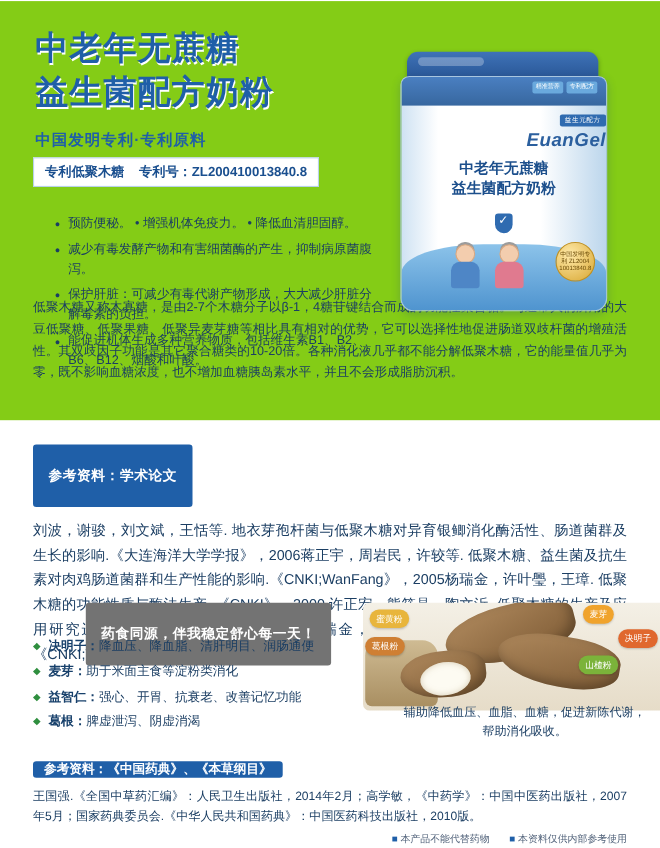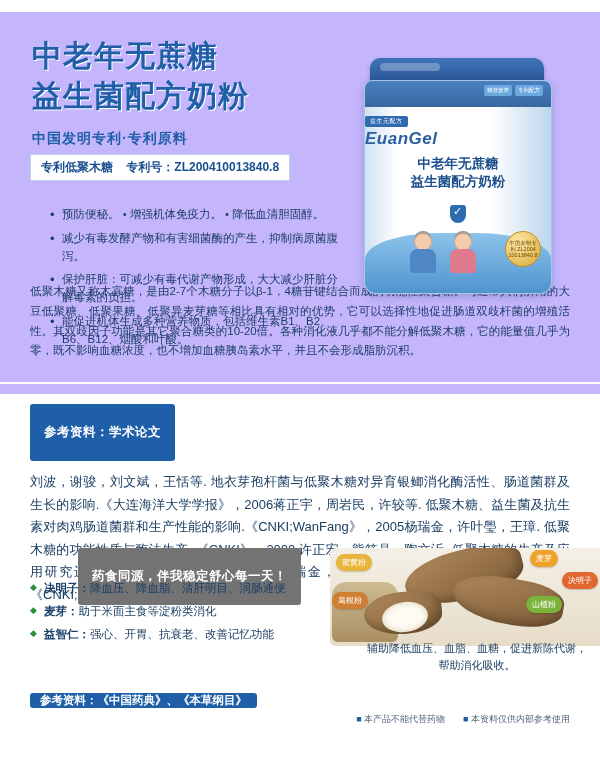--- a/index.html
+++ b/index.html
@@ -5,22 +5,22 @@
   html,body{margin:0;padding:0;}
   body{
     width:600px;height:771px;
     background:#ffffff;
     font-family:"Liberation Sans","DejaVu Sans",sans-serif;
     overflow:hidden;
     position:relative;
   }
   
   .hero{
-    position:absolute;left:0;top:12px;width:600px;height:382px;
-    background:#c4b5fd;
+    position:absolute;left:0;top:1px;width:600px;height:382px;
+    background:#84cc16;
     overflow:hidden;
   }
   .hero-title{
     position:absolute;left:32px;top:24px;width:330px;
     color:#1f5fa8;
     font-size:30px;font-weight:bold;line-height:1.32;
     letter-spacing:1px;
     text-shadow:1px 1px 0 #ffffff;
   }
   .hero-sub{
@@ -65,21 +65,21 @@
   .can-lid:after{
     content:"";position:absolute;left:10px;top:5px;width:60px;height:8px;
     background:rgba(255,255,255,.28);border-radius:5px;
   }
   .can-topband{
     position:absolute;left:0;top:0;width:100%;height:26px;
     background:linear-gradient(180deg,#4a7fc1,#37679f);
   }
   .brand-box{
     position:absolute;left:50%;top:28px;transform:translateX(-50%);
-    text-align:left;width:100%;
+    text-align:right;width:100%;
   }
   .brand-badge{
     display:inline-block;background:#2f6bb0;color:#fff;font-size:6px;
     padding:1px 5px;border-radius:2px;letter-spacing:.5px;
   }
   .brand-name{
     font-size:17px;color:#2b5f9e;font-weight:bold;font-style:italic;
     letter-spacing:.5px;margin-top:2px;
   }
   .can-title{
@@ -196,21 +196,21 @@
   }
   .pill{
     position:absolute;border-radius:12px;color:#fff;font-size:8px;
     padding:3px 6px;text-align:center;white-space:nowrap;
     box-shadow:0 1px 2px rgba(0,0,0,.2);
   }
   .p1{left:200px;top:2px;background:#f0a32c;}
   .p2{left:232px;top:24px;background:#e0682e;text-align:right;}
   .p3{left:196px;top:48px;background:#7bb33a;}
   .p4{left:6px;top:6px;background:#e8b53c;}
-  .p5{left:2px;top:44px;background:#cf7f33;}
+  .p5{left:2px;top:31px;background:#cf7f33;}
   .food-cap{
     position:absolute;left:22px;top:92px;width:250px;
     font-size:11px;color:#1b3e63;line-height:1.55;text-align:center;
   }
   
   .bot{
     position:absolute;left:30px;top:690px;width:540px;
   }
   .bot-head{
     display:inline-block;background:#1f5fa8;color:#fff;font-size:11.5px;font-weight:bold;
@@ -308,20 +308,23 @@
   <div class="mid-list">
     <div class="row">
       <b>决明子：</b><span>降血压、降血脂、清肝明目、润肠通便</span>
     </div>
     <div class="row">
       <b>麦芽：</b><span>助于米面主食等淀粉类消化</span>
     </div>
     <div class="row">
       <b>益智仁：</b><span>强心、开胃、抗衰老、改善记忆功能</span>
     </div>
+    <div class="row">
+      <b>葛根：</b><span>脾虚泄泻、阴虚消渴</span>
+    </div>
   </div>
 
   <div class="food">
     <div class="food-bg">
       <div class="sack"></div>
       <div class="yam yam1"></div>
       <div class="yam yam3"></div>
       <div class="yam yam2"></div>
       <div class="yam-cut"></div>
       <div class="pill p4">蜜黄粉</div>
@@ -332,17 +335,18 @@
     </div>
     <div class="food-cap">
       <div>辅助降低血压、血脂、血糖，促进新陈代谢，</div>
       <div>帮助消化吸收。</div>
     </div>
   </div>
 </div>
 
 <div class="bot">
   <div class="bot-head">参考资料：《中国药典》、《本草纲目》</div>
+  <div class="bot-body">王国强.《全国中草药汇编》：人民卫生出版社，2014年2月；高学敏，《中药学》：中国中医药出版社，2007年5月；国家药典委员会.《中华人民共和国药典》：中国医药科技出版社，2010版。</div>
   <div class="notes">
     <span>本产品不能代替药物</span>
     <span>本资料仅供内部参考使用</span>
   </div>
 </div>
 
 </body></html>

